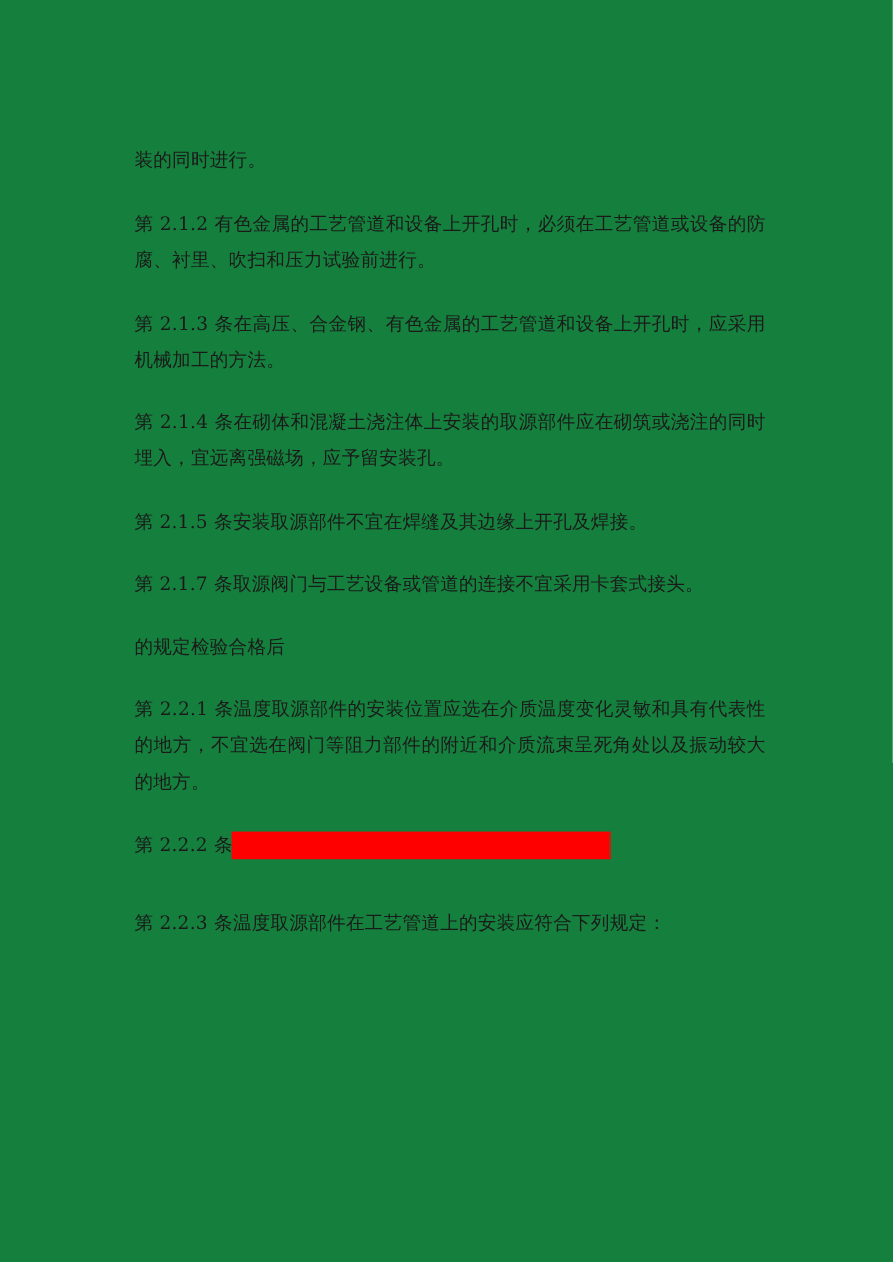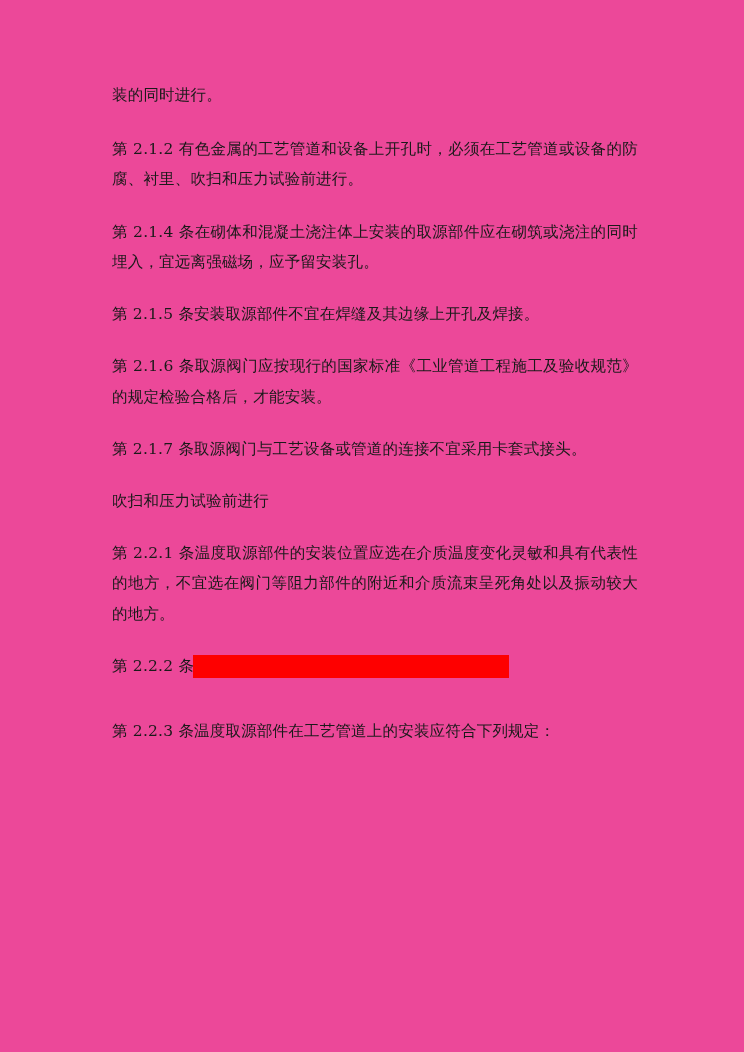--- a/index.html
+++ b/index.html
@@ -10,23 +10,23 @@
     width: 744px;
     height: 1052px;
     background: #ffffff;
     font-family: "DejaVu Serif", "Liberation Serif", serif;
     overflow: hidden;
   }
   .page {
     position: relative;
     width: 744px;
     height: 1052px;
-    background: #ec4899;
+    background: #15803d;
     box-sizing: border-box;
-    padding: 80px 108px 0 112px;
+    padding: 118px 108px 0 112px;
   }
   .doc-body {
     width: 526px;
   }
   .para {
     font-size: 15.5px;
     line-height: 1.95;
     color: #1a1a1a;
     margin: 0 0 22px 0;
     text-align: justify;
@@ -60,30 +60,30 @@
 </head>
 <body>
 
 <div class="page">
   <div class="doc-body">
 
     <p class="para para-first">装的同时进行。</p>
 
     <p class="para">第 2.1.2 有色金属的工艺管道和设备上开孔时，必须在工艺管道或设备的防腐、衬里、吹扫和压力试验前进行。</p>
 
+    <p class="para">第 2.1.3 条在高压、合金钢、有色金属的工艺管道和设备上开孔时，应采用机械加工的方法。</p>
 
     <p class="para">第 2.1.4 条在砌体和混凝土浇注体上安装的取源部件应在砌筑或浇注的同时埋入，宜远离强磁场，应予留安装孔。</p>
 
     <p class="para">第 2.1.5 条安装取源部件不宜在焊缝及其边缘上开孔及焊接。</p>
 
-    <p class="para">第 2.1.6 条取源阀门应按现行的国家标准《工业管道工程施工及验收规范》的规定检验合格后，才能安装。</p>
 
     <p class="para">第 2.1.7 条取源阀门与工艺设备或管道的连接不宜采用卡套式接头。</p>
 
-    <p class="heading">吹扫和压力试验前进行</p>
+    <p class="heading">的规定检验合格后</p>
 
     <p class="para">第 2.2.1 条温度取源部件的安装位置应选在介质温度变化灵敏和具有代表性的地方，不宜选在阀门等阻力部件的附近和介质流束呈死角处以及振动较大的地方。</p>
 
     <p class="para">
         <span class="hl-line"><span>第 2.2.2 条</span><span class="hl">热电偶取源部件的安装位置，宜远离强磁场。</span></span>
       </p>
 
     <p class="para">第 2.2.3 条温度取源部件在工艺管道上的安装应符合下列规定：</p>
 
   </div>

